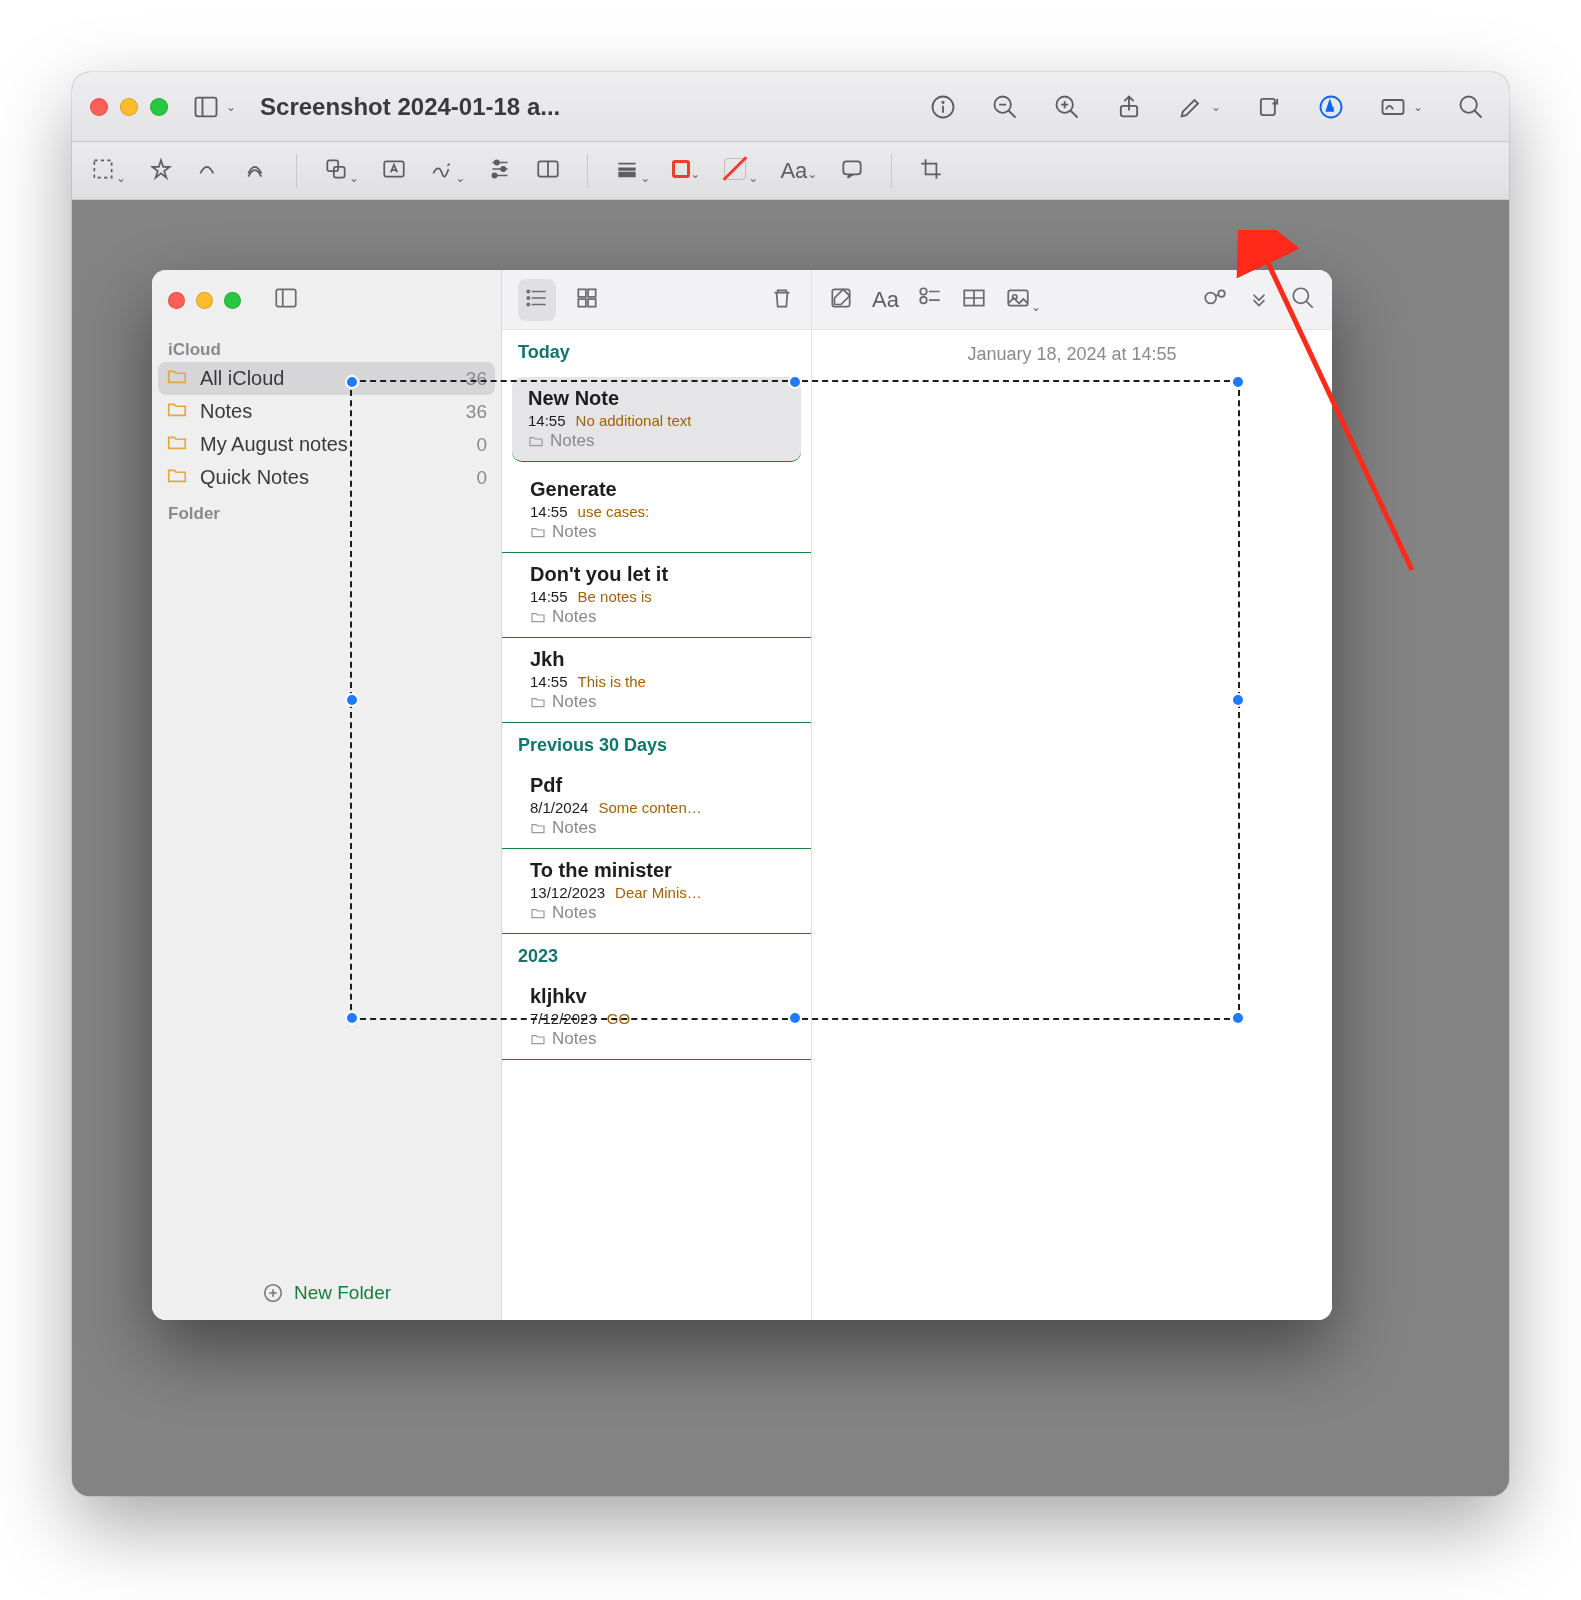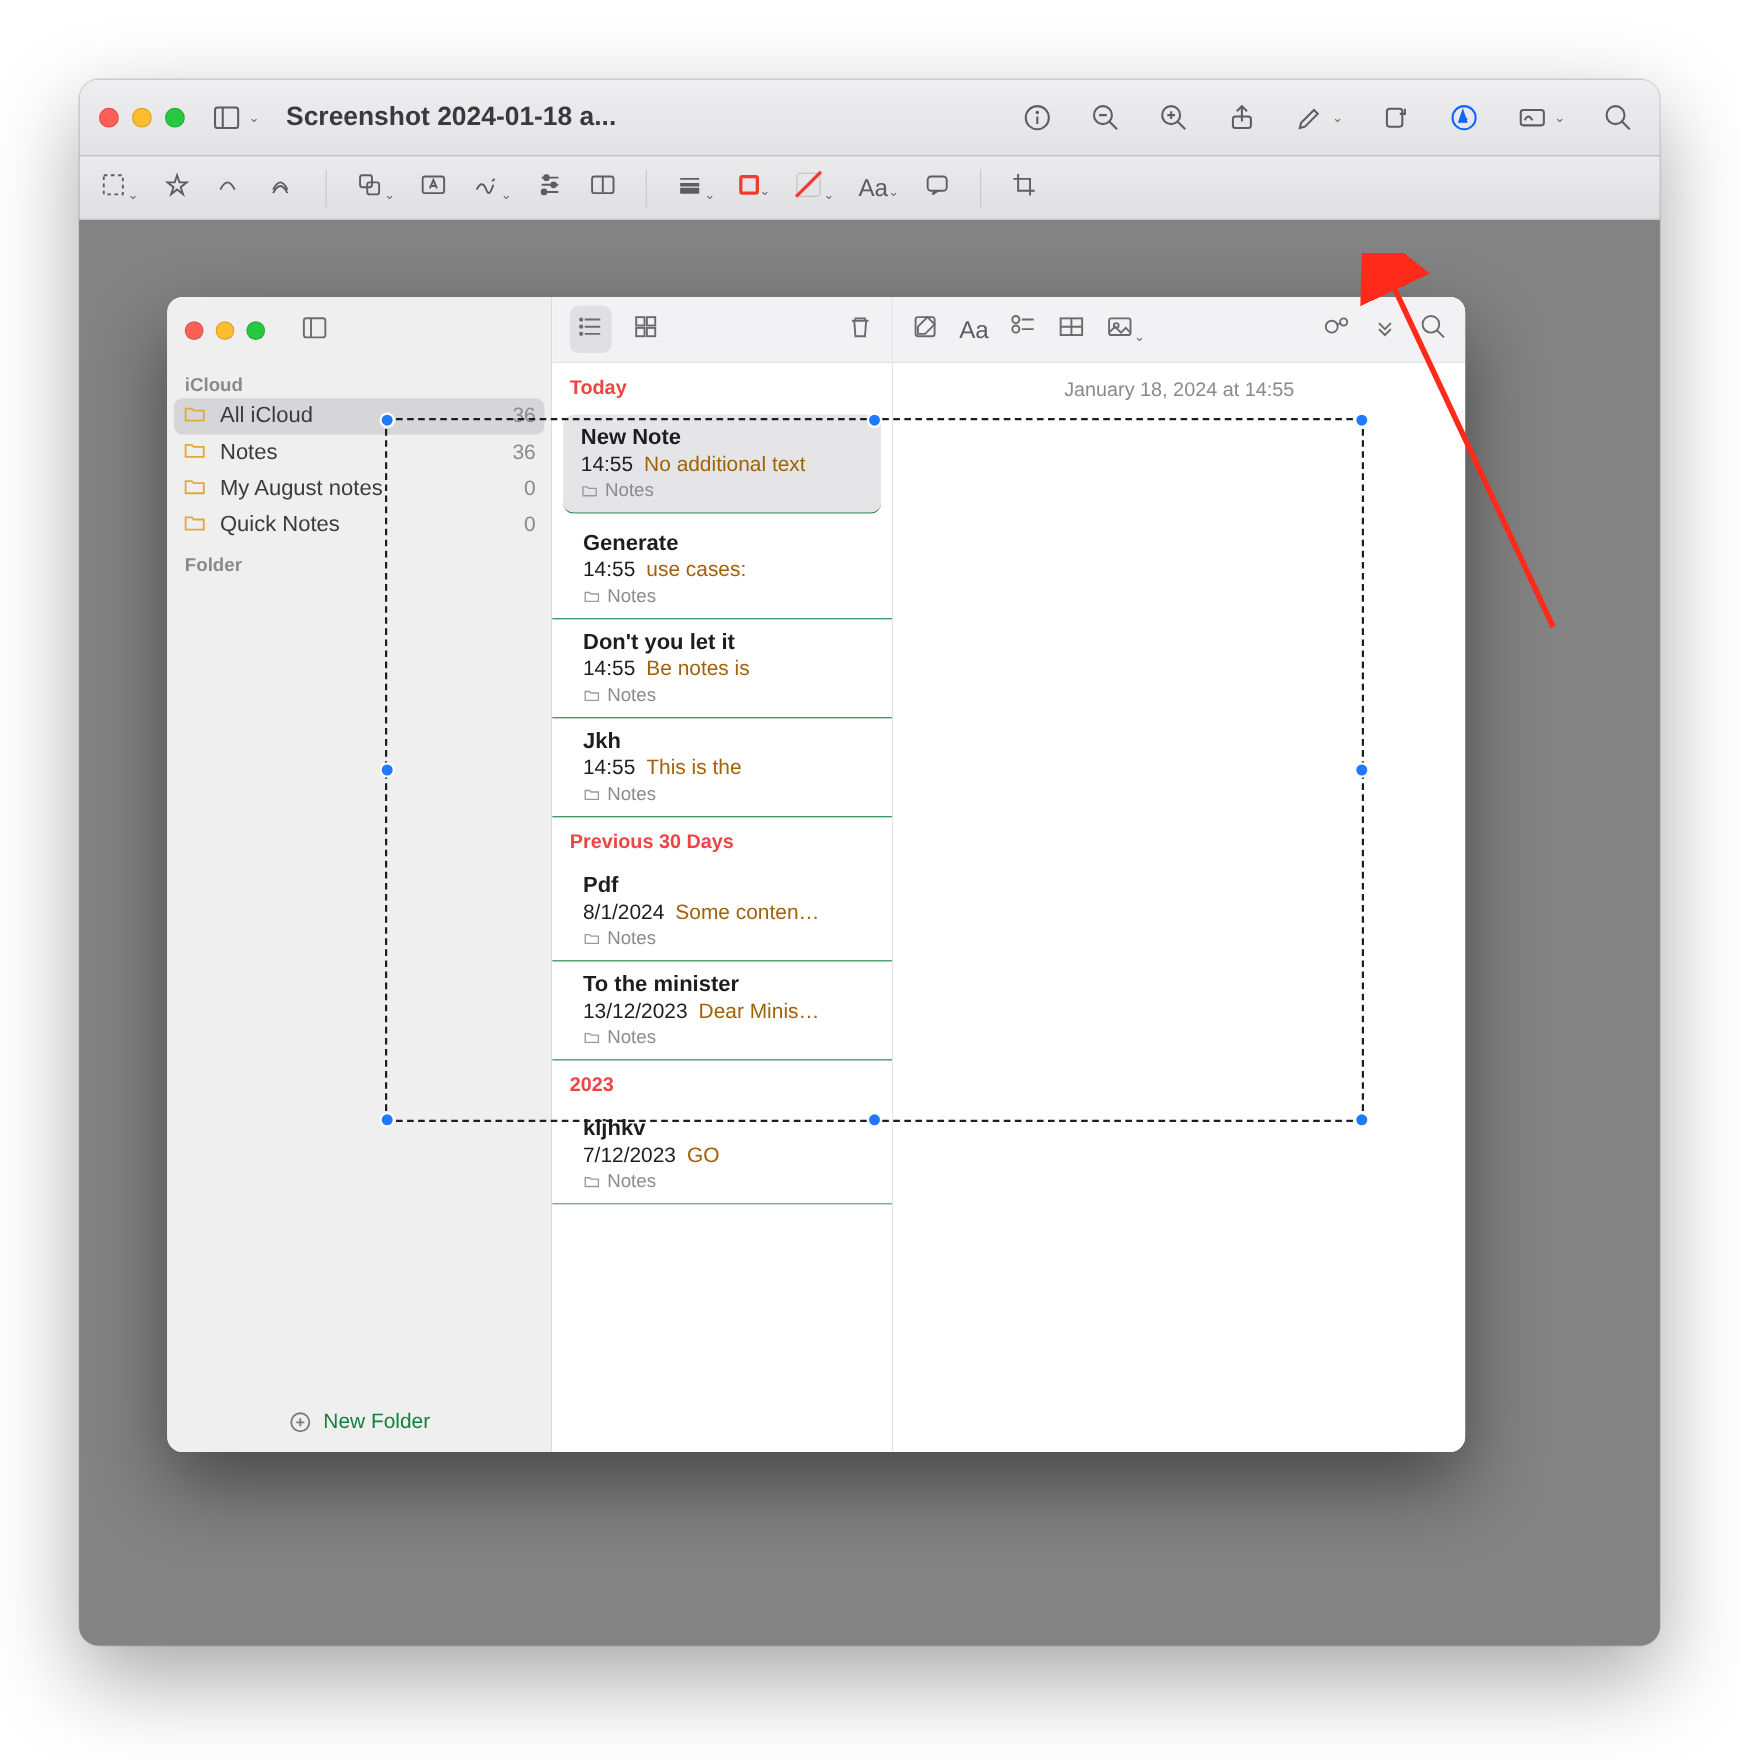--- a/index.html
+++ b/index.html
@@ -45,25 +45,25 @@
   .folder .cnt{margin-left:auto;color:#8a8a8e;font-size:19px;}
   .newfolder{margin-top:auto;display:flex;align-items:center;gap:10px;padding:16px 18px;color:#15803d;font-size:19px;justify-content:center;}
   .newfolder svg{width:22px;height:22px;stroke:#7a7a7e;fill:none;stroke-width:1.8;}
 
   .middle{width:310px;border-right:1px solid #e2e2e4;display:flex;flex-direction:column;background:#fff;}
   .right{flex:1;background:#fff;display:flex;flex-direction:column;}
   .ntb{height:60px;display:flex;align-items:center;padding:0 16px;gap:18px;background:#f2f2f4;border-bottom:1px solid #e2e2e4;}
   .ntb svg{width:26px;height:26px;stroke:#6b6b6f;fill:none;stroke-width:1.6;}
   .ntb .active{background:#e0e0e3;padding:6px;border-radius:8px;}
   .ntb-sp{flex:1;}
-  .sec-header{font-size:18px;font-weight:700;color:#ef4444;padding:12px 16px 8px;}
+  .sec-header{font-size:18px;font-weight:700;color:#0f766e;padding:12px 16px 8px;}
   .note-item{padding:10px 16px 10px 28px;border-bottom:1px solid #15803d;}
   .note-item.sel{background:#e5e5e7;border-radius:10px;margin:6px 10px;padding:10px 16px;}
   .ntitle{font-size:20px;font-weight:700;color:#1d1d1f;}
-  .nmeta{font-size:19px;color:#1d1d1f;display:flex;gap:10px;align-items:center;margin-top:2px;}
+  .nmeta{font-size:15px;color:#1d1d1f;display:flex;gap:10px;align-items:center;margin-top:2px;}
   .nmeta .prev{color:#a16207;white-space:nowrap;overflow:hidden;text-overflow:ellipsis;max-width:180px;}
   .nfolder{display:flex;align-items:center;gap:6px;color:#8a8a8e;font-size:17px;margin-top:2px;}
   .nfolder svg{width:16px;height:16px;stroke:#9a9a9e;fill:none;stroke-width:1.8;}
   .note-date{font-size:18px;color:#8a8a8e;text-align:center;margin-top:14px;}
 
   
   .selrect{position:absolute;border:2px dashed #1d1d1f;pointer-events:none;}
   .handle{position:absolute;width:14px;height:14px;border-radius:50%;background:#1e7bff;border:2px solid #fff;transform:translate(-50%,-50%);} 
 
   

